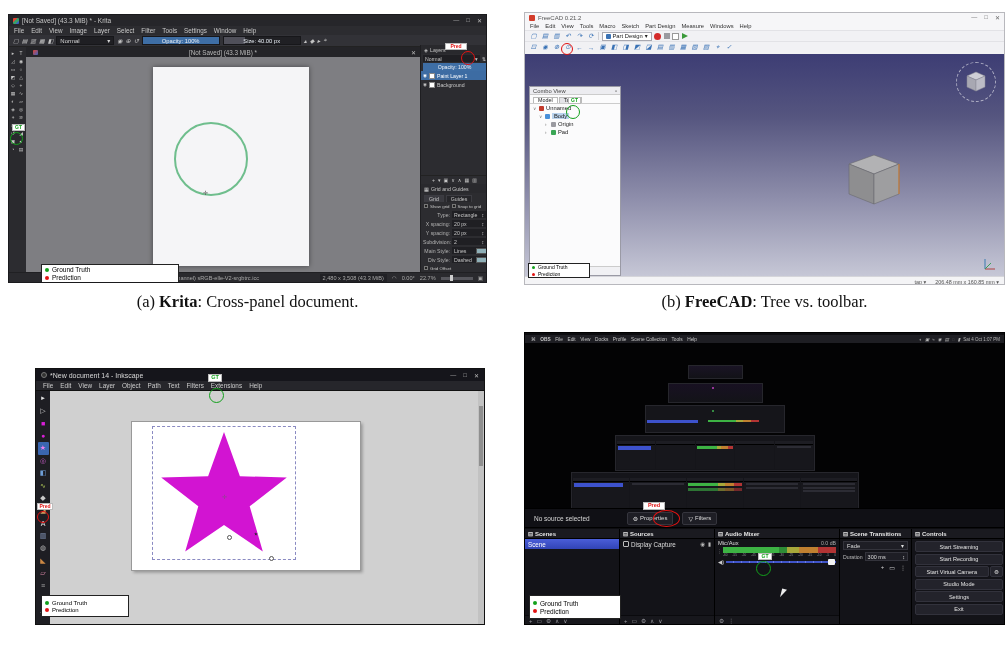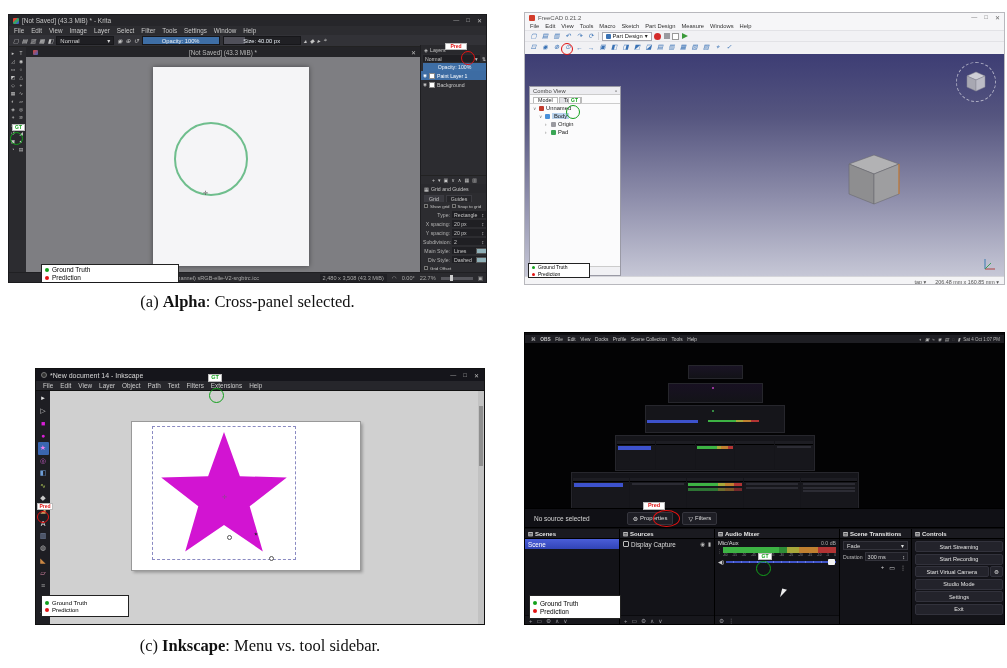--- a/index.html
+++ b/index.html
@@ -809,19 +809,19 @@
           <span>Ground Truth</span>
         </div>
       <div class="lr">
           <i class="dot" style="background:#e21313"></i>
           <span>Prediction</span>
         </div>
     </div>
   </section>
 
   <div class="caption" style="left:8px;top:292px;width:479px">
-    <span>(a)</span><b>Alpha</b><span>: Cross-panel selected.</span>
+    <span>(a)</span><b>Krita</b><span>: Cross-panel document.</span>
   </div>
-  <div class="caption" style="left:35px;top:636px;width:450px">
-    <span>(c)</span><b>Inkscape</b><span>: Menu vs. tool sidebar.</span>
+  <div class="caption" style="left:524px;top:292px;width:481px">
+    <span>(b)</span><b>FreeCAD</b><span>: Tree vs. toolbar.</span>
   </div>
 
 </div>
 
 </body></html>

